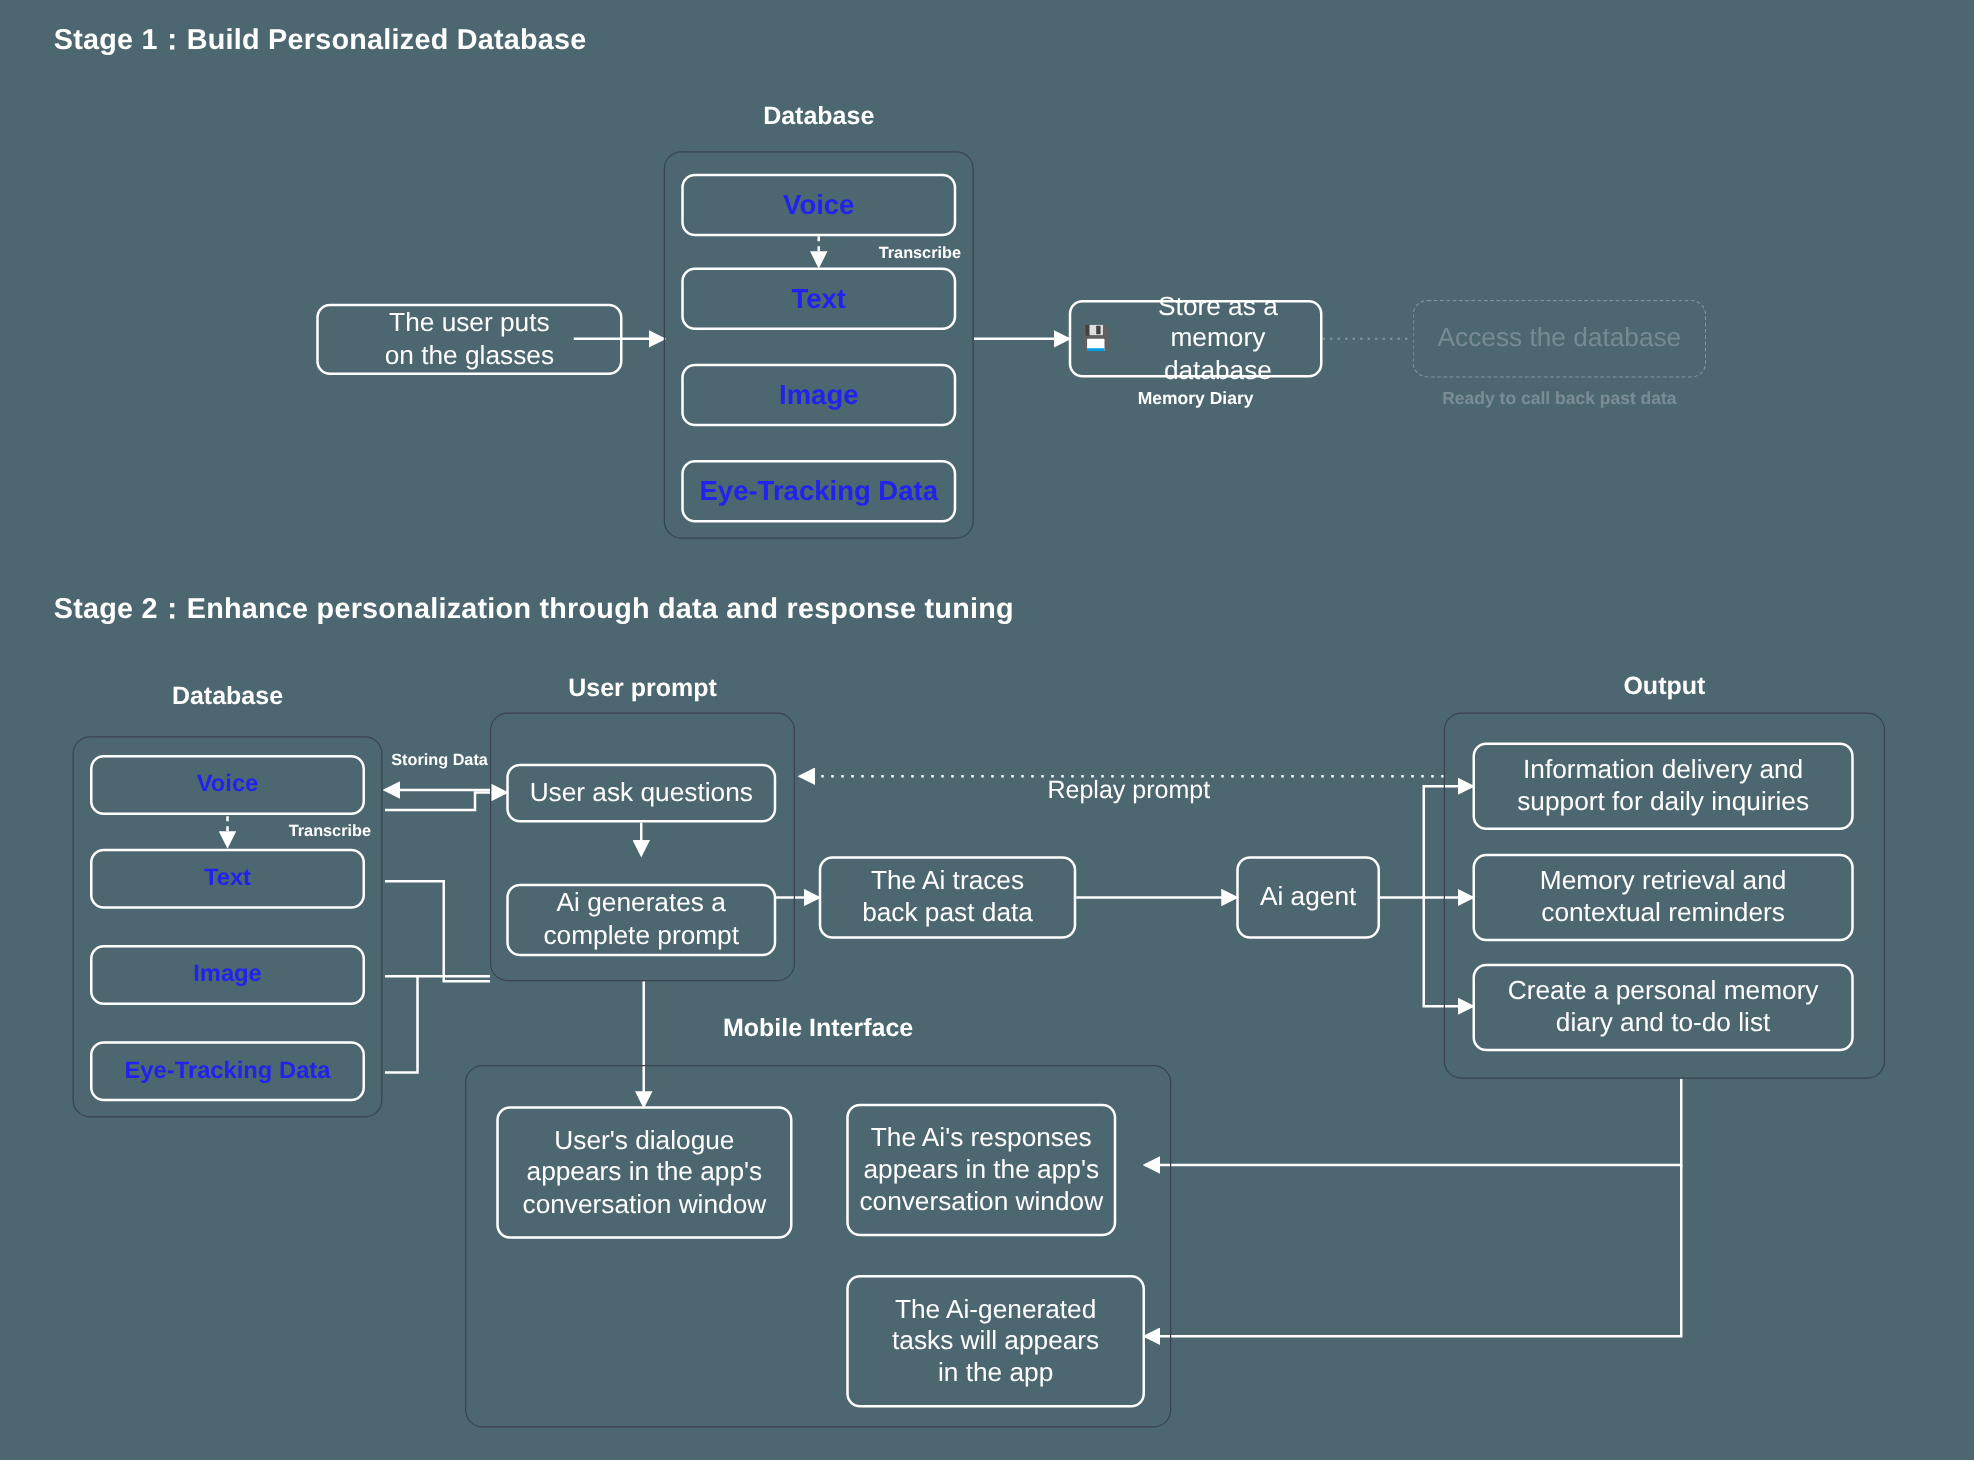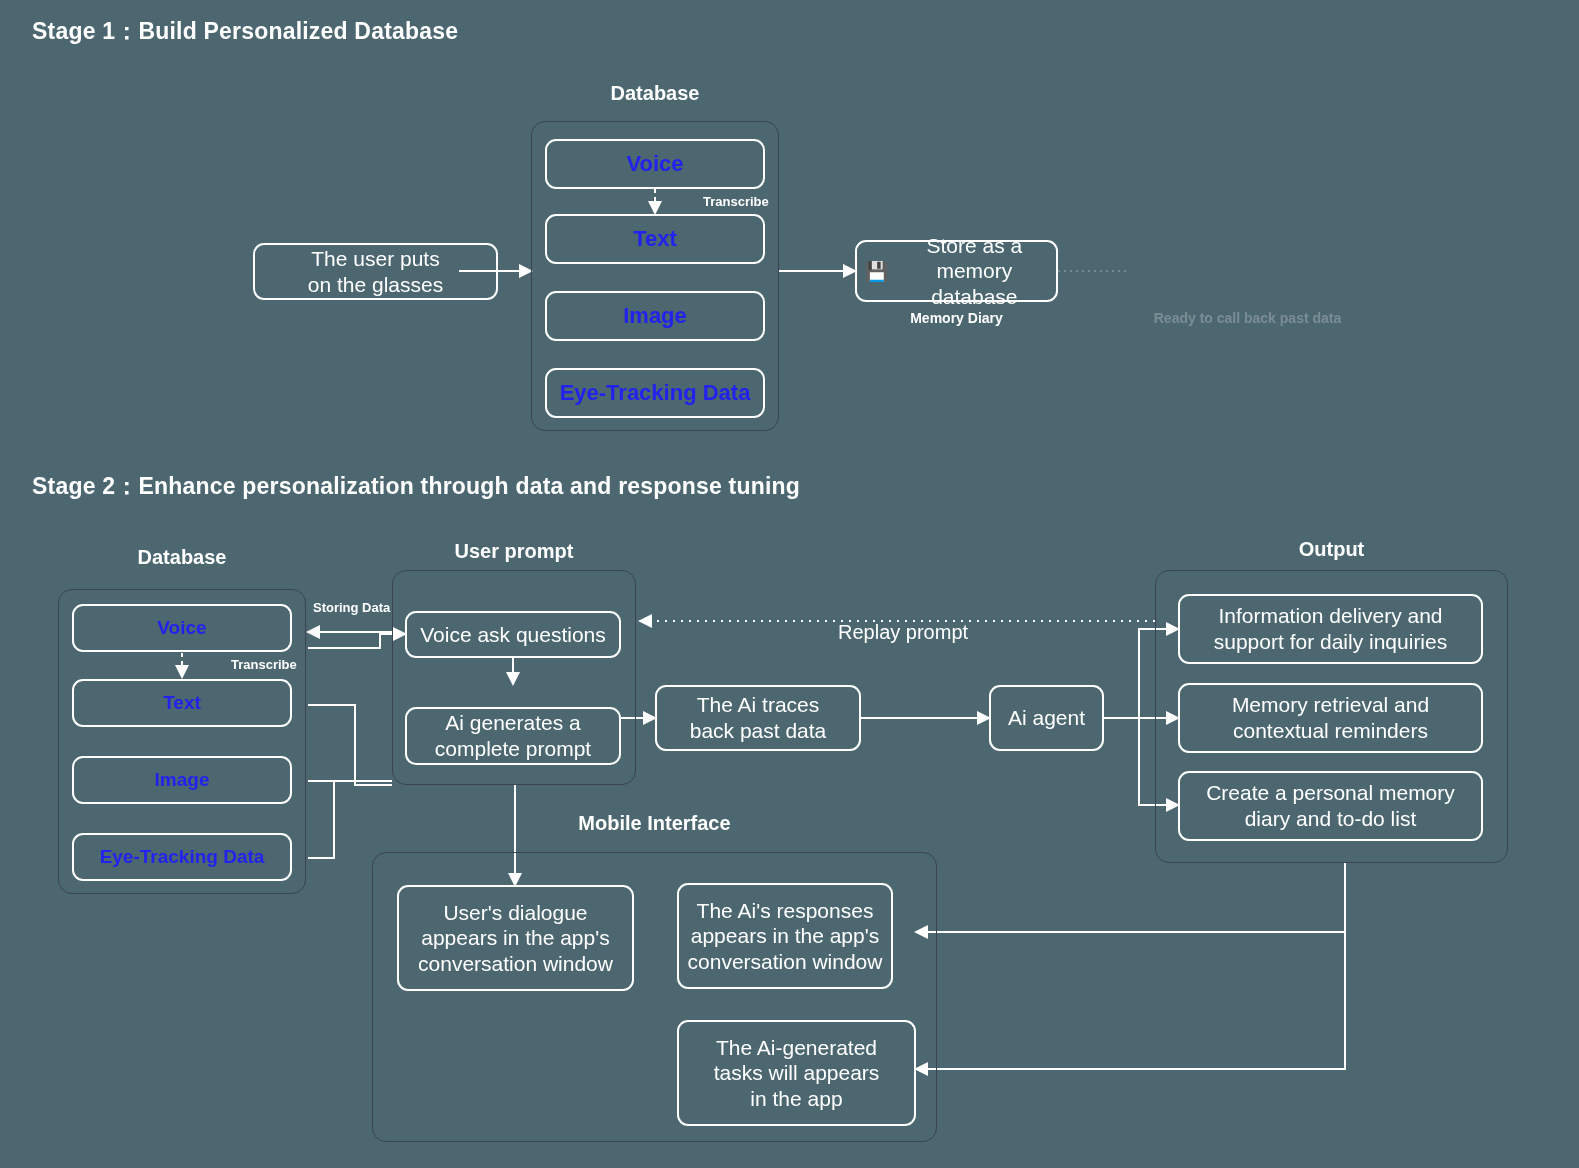--- a/index.html
+++ b/index.html
@@ -28,20 +28,21 @@
     height: 1168px;
     pointer-events: none;
   }
   .stage-title {
     position: absolute;
     font-size: 23px;
     font-weight: bold;
     letter-spacing: 0.2px;
     color: #ffffff;
     white-space: nowrap;
+    margin-left: 11px;
   }
   .group-title {
     position: absolute;
     font-size: 20px;
     font-weight: bold;
     color: #ffffff;
     white-space: nowrap;
     text-align: center;
   }
   .group-box {
@@ -192,20 +193,21 @@
   <div class="node" style="left:253px; top:243px; width:245px; height:57px; white-space:pre-line;">The user puts
 on the glasses</div>
 
   <div class="node icon-node" style="left:855px; top:240px; width:203px; height:62px;">
     <span class="save-icon">💾</span>
     <span class="label-text" style="white-space:pre-line;">Store as a
 memory database</span>
   </div>
   <div class="caption" style="left:855px; top:310px; width:203px;">Memory Diary</div>
 
+  <div class="node ghost" style="left:1130px; top:240px; width:235px; height:62px; font-size:21px;">Access the database</div>
   <div class="caption ghost" style="left:1130px; top:310px; width:235px;">Ready to call back past data</div>
 
   <div class="stage-title" style="left:32px; top:471px;">Stage 2：Enhance personalization through data and response tuning</div>
 
   <div class="group-title" style="left:58px; top:546px; width:248px;">Database</div>
 
   <div class="group-box" style="left:58px; top:589px; width:248px; height:305px;"></div>
 
   <div class="node blue small" style="left:72px; top:604px; width:220px; height:48px;">Voice</div>
   <div class="node blue small" style="left:72px; top:679px; width:220px; height:48px;">Text</div>
@@ -213,21 +215,21 @@
   <div class="node blue small" style="left:72px; top:833px; width:220px; height:48px;">Eye-Tracking Data</div>
 
   <div class="edge-label" style="left:231px; top:657px;">Transcribe</div>
 
   <div class="edge-label" style="left:313px; top:600px;text-align:center;">Storing Data</div>
 
   <div class="group-title" style="left:392px; top:540px; width:244px;">User prompt</div>
 
   <div class="group-box" style="left:392px; top:570px; width:244px; height:215px;"></div>
 
-  <div class="node" style="left:405px; top:611px; width:216px; height:47px;">Voice ask questions</div>
+  <div class="node" style="left:405px; top:611px; width:216px; height:47px;">User ask questions</div>
   <div class="node" style="left:405px; top:707px; width:216px; height:58px; white-space:pre-line;">Ai generates a
 complete prompt</div>
 
   <div class="node" style="left:655px; top:685px; width:206px; height:66px; white-space:pre-line;">The Ai traces
 back past data</div>
 
   <div class="edge-label big" style="left:838px; top:580px;">Replay prompt</div>
 
   <div class="node" style="left:989px; top:685px; width:115px; height:66px;">Ai agent</div>
 

